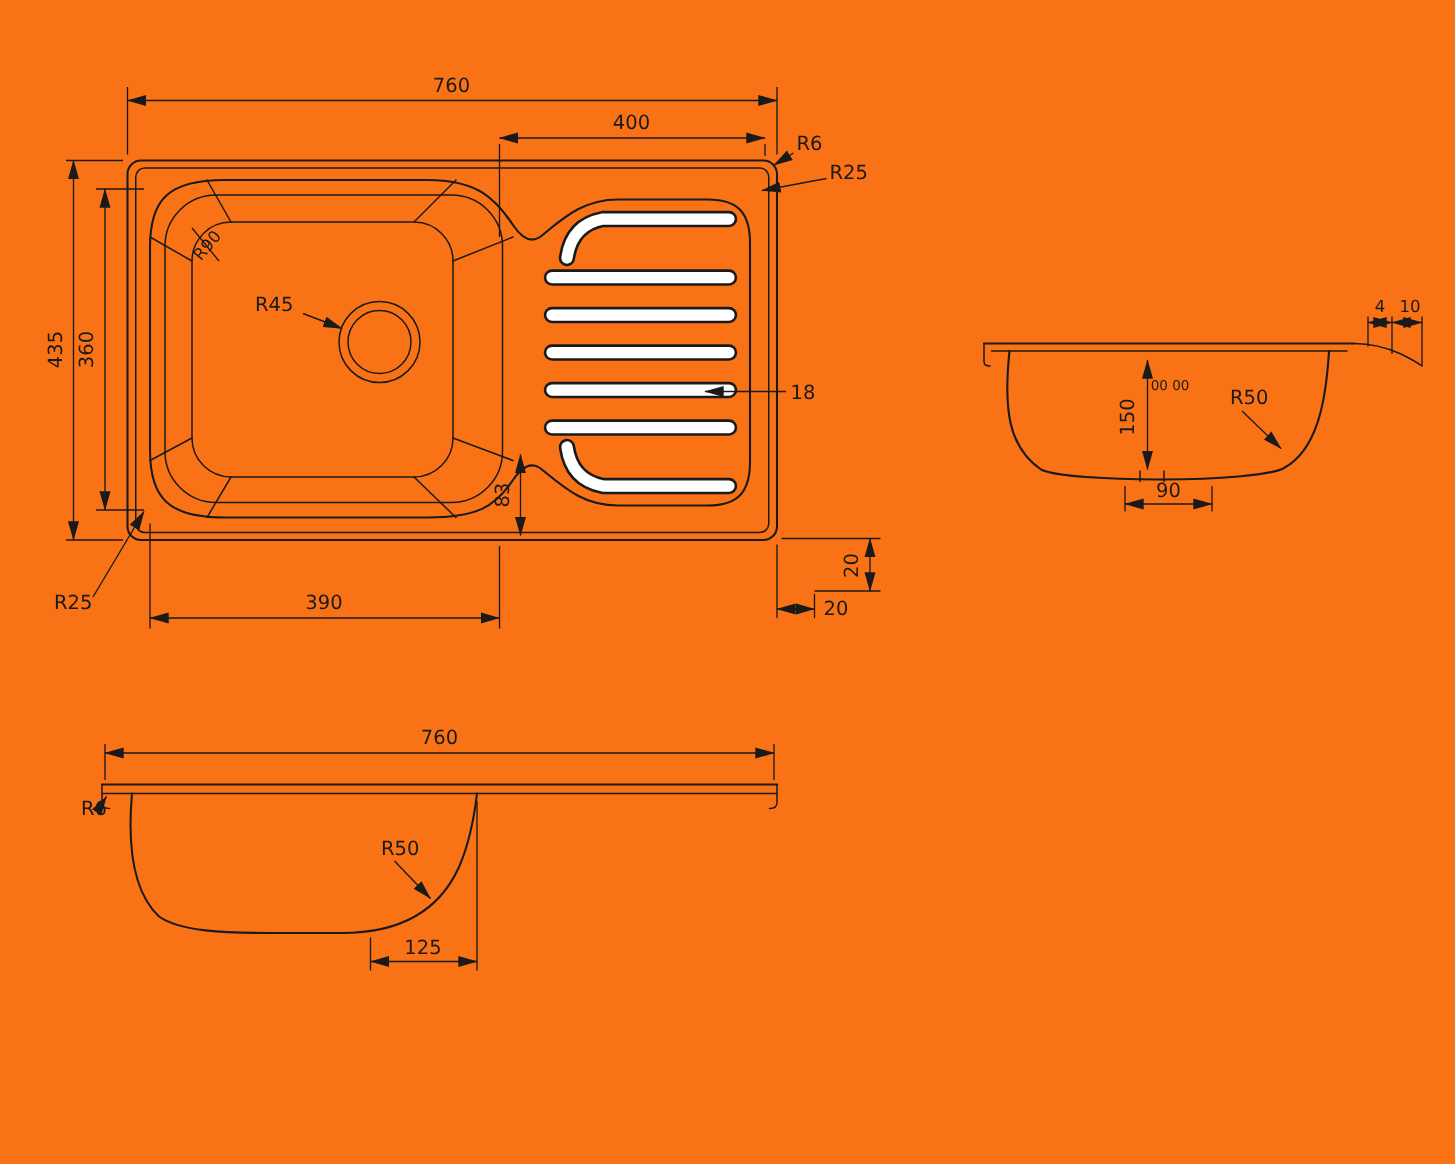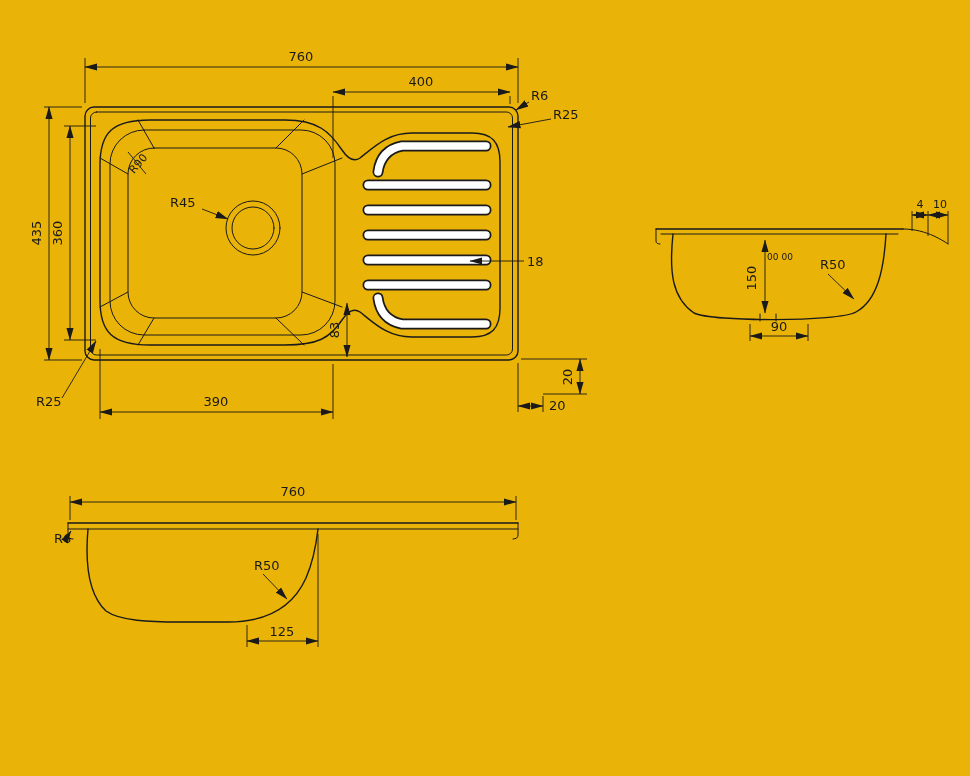--- a/index.html
+++ b/index.html
@@ -1,16 +1,16 @@
 <!DOCTYPE html>
 <html><head>
 <meta charset="utf-8">
 <style>
   html,body{margin:0;padding:0;background:#ffffff;}
-  .page{width:970px;height:776px;background:#eab308;position:relative;overflow:hidden;}
+  .page{width:970px;height:776px;background:#f97316;position:relative;overflow:hidden;}
   svg{display:block;}
   .obj{stroke:#1a1a1a;stroke-width:1.4;fill:none;stroke-linecap:round;stroke-linejoin:round;}
   .thin{stroke:#1a1a1a;stroke-width:1;fill:none;stroke-linecap:round;stroke-linejoin:round;}
   .dim{stroke:#1a1a1a;stroke-width:0.9;fill:none;}
   .groove-outer{stroke:#1a1a1a;stroke-width:11;fill:none;stroke-linecap:round;}
   .groove-inner{stroke:#ffffff;stroke-width:7.5;fill:none;stroke-linecap:round;}
   text{font-family:"DejaVu Sans","Liberation Sans",sans-serif;font-size:13px;fill:#1a1a1a;}
   .small{font-size:11px;}
   .tiny{font-size:9px;}
 </style>

